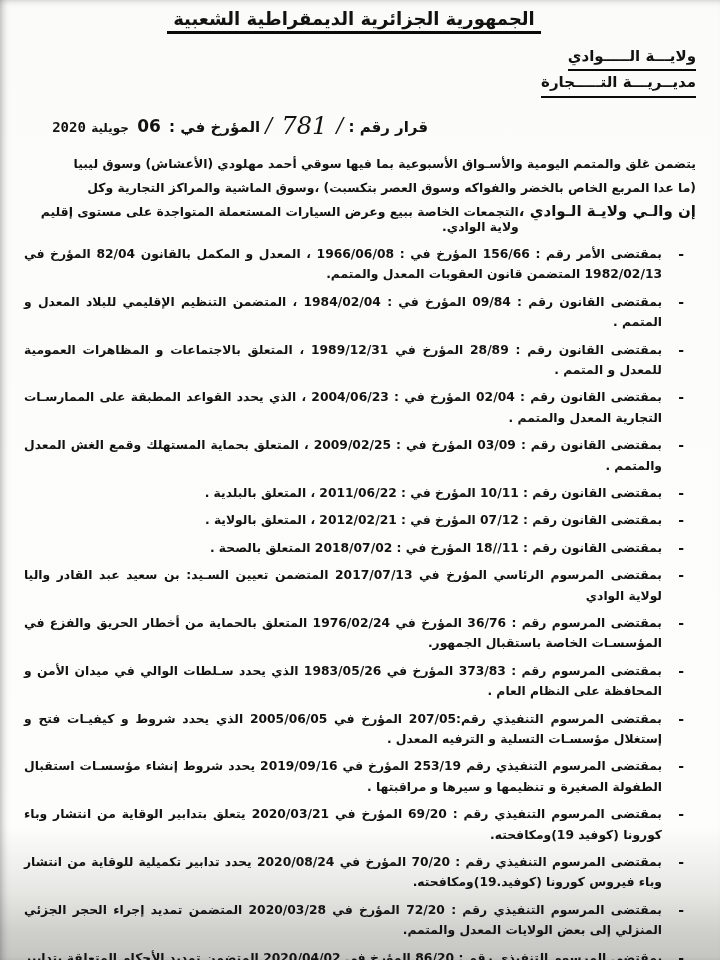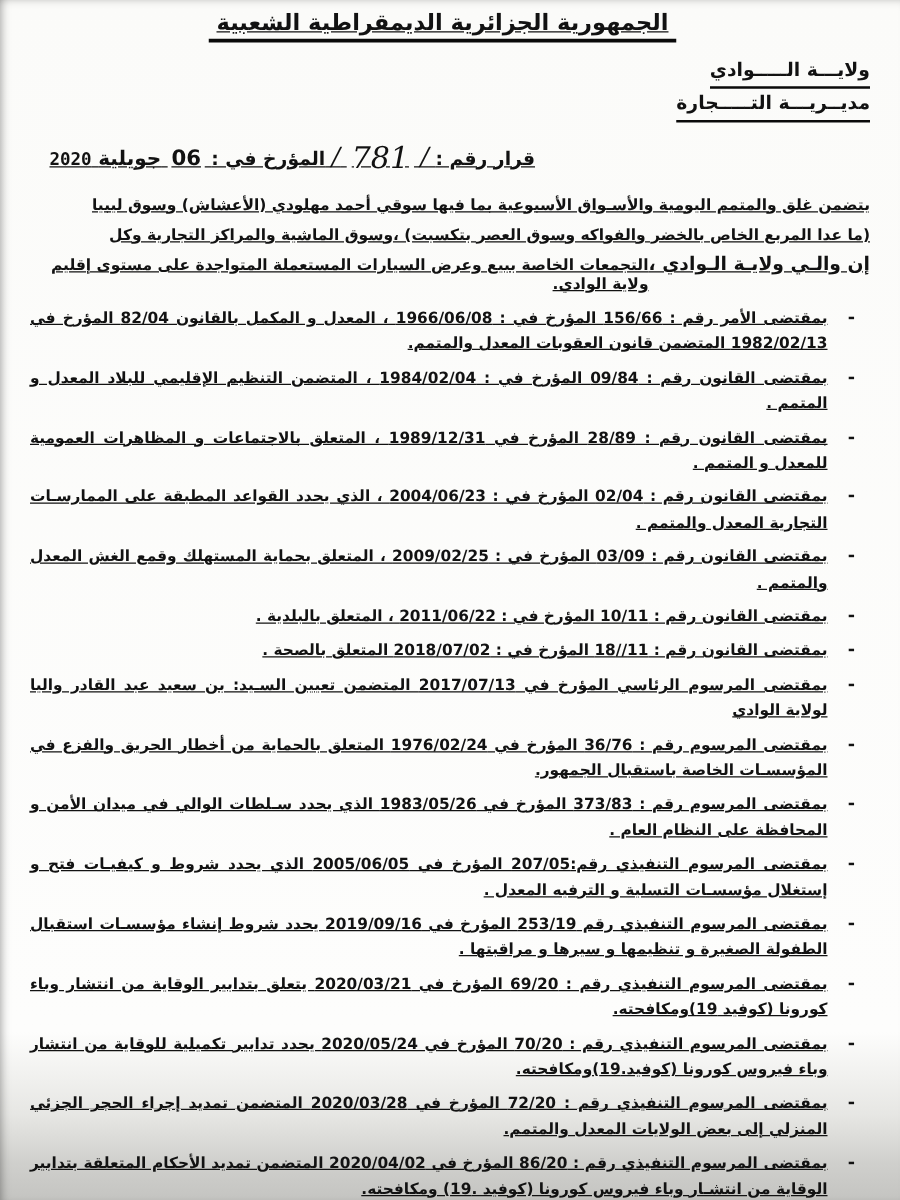--- a/index.html
+++ b/index.html
@@ -5,33 +5,33 @@
   html,body{margin:0;padding:0;}
   body{
     width:720px;height:960px;overflow:hidden;position:relative;
     font-family:"DejaVu Sans",sans-serif;color:#121212;direction:rtl;
     background:#fdfdfb;
   }
   .page{
     position:absolute;inset:0;
     background:linear-gradient(180deg,#fbfbf9 0%,#fdfdfc 86%,#e6e6e3 93%,#cfcfcc 97%,#c4c4c1 100%);
     box-shadow:inset 6px 0 8px -5px rgba(0,0,0,.35), inset 0 6px 8px -6px rgba(0,0,0,.18);
-    padding:8px 24px 0 12px;box-sizing:border-box;text-decoration:underline;
+    padding:8px 24px 0 12px;box-sizing:border-box;
   }
   
   .doc-title{text-align:center;font-size:18px;font-weight:bold;letter-spacing:.3px;}
   .doc-title span{border-bottom:3px solid #0a0a0a;padding:0 6px 2px 6px;}
   .authority{margin-top:16px;font-size:15px;font-weight:bold;line-height:1.55;padding-left:4px;}
   .authority .u{border-bottom:2.5px solid #0a0a0a;padding-bottom:1px;display:inline-block;}
   
   .decree{margin:14px 268px 0 0;font-size:15px;font-weight:bold;white-space:nowrap;}
   .decree .hand{font-family:"DejaVu Serif",serif;font-style:italic;font-weight:400;font-size:24px;letter-spacing:3px;vertical-align:-2px;padding:0 4px;}
   .decree .slash{font-family:"DejaVu Serif",serif;font-style:italic;font-size:20px;font-weight:400;}
   .decree .day{font-size:17px;letter-spacing:2px;padding:0 3px;}
-  .decree .month{font-size:16px;font-weight:bold;}
+  .decree .month{font-size:12px;font-weight:bold;}
   .decree .year{font-size:14px;font-family:"DejaVu Sans Mono",monospace;font-weight:bold;letter-spacing:1px;margin-top:24px;}
   
   .subject{margin-top:12px;font-size:12.4px;font-weight:bold;line-height:1.95;text-align:right;}
   .subject-row{display:flex;justify-content:space-between;align-items:baseline;margin-top:2px;}
   .subject-row .tail{font-size:12.4px;font-weight:bold;order:2;margin-left:10px;}
   .wali{font-size:15px;font-weight:bold;order:1;white-space:nowrap;}
   
   ul.considerations{list-style:none;margin:10px 0 0 0;padding:0 6px 0 12px;}
   ul.considerations li{
     position:relative;padding-right:28px;margin-bottom:7px;
@@ -80,25 +80,26 @@
     <div class="tail">التجمعات الخاصة ببيع وعرض السيارات المستعملة المتواجدة على مستوى إقليم ولاية الوادي.</div>
   </div>
 
   <ul class="considerations">
       <li>بمقتضى الأمر رقم : 156/66 المؤرخ في : 1966/06/08 ، المعدل و المكمل بالقانون 82/04 المؤرخ في 1982/02/13 المتضمن قانون العقوبات المعدل والمتمم.</li>
       <li>بمقتضى القانون رقم : 09/84 المؤرخ في : 1984/02/04 ، المتضمن التنظيم الإقليمي للبلاد المعدل و المتمم .</li>
       <li>بمقتضى القانون رقم : 28/89 المؤرخ في 1989/12/31 ، المتعلق بالاجتماعات و المظاهرات العمومية للمعدل و المتمم .</li>
       <li>بمقتضى القانون رقم : 02/04 المؤرخ في : 2004/06/23 ، الذي يحدد القواعد المطبقة على الممارسـات التجارية المعدل والمتمم .</li>
       <li>بمقتضى القانون رقم : 03/09 المؤرخ في : 2009/02/25 ، المتعلق بحماية المستهلك وقمع الغش المعدل والمتمم .</li>
       <li>بمقتضى القانون رقم : 10/11 المؤرخ في : 2011/06/22 ، المتعلق بالبلدية .</li>
+      <li>بمقتضى القانون رقم : 07/12 المؤرخ في : 2012/02/21 ، المتعلق بالولاية .</li>
       <li>بمقتضى القانون رقم : 11//18 المؤرخ في : 2018/07/02 المتعلق بالصحة .</li>
       <li>بمقتضى المرسوم الرئاسي المؤرخ في 2017/07/13 المتضمن تعيين السـيد: بن سعيد عبد القادر واليا لولاية الوادي</li>
       <li>بمقتضى المرسوم رقم : 36/76 المؤرخ في 1976/02/24 المتعلق بالحماية من أخطار الحريق والفزع  في المؤسسـات الخاصة باستقبال الجمهور.</li>
       <li>بمقتضى المرسوم رقم : 373/83 المؤرخ في 1983/05/26 الذي يحدد سـلطات الوالي في ميدان الأمن و المحافظة على النظام العام .</li>
       <li>بمقتضى المرسوم التنفيذي رقم:207/05 المؤرخ في 2005/06/05 الذي يحدد شروط و كيفيـات فتح و إستغلال مؤسسـات التسلية و الترفيه المعدل .</li>
       <li>بمقتضى المرسوم التنفيذي رقم 253/19 المؤرخ في 2019/09/16 يحدد شروط إنشاء مؤسسـات استقبال الطفولة الصغيرة و تنظيمها و سيرها و مراقبتها .</li>
       <li>بمقتضى المرسوم  التنفيذي رقم : 69/20 المؤرخ في 2020/03/21  يتعلق بتدابير الوقاية من انتشار وباء كورونا (كوفيد 19)ومكافحته.</li>
-      <li>بمقتضى المرسوم التنفيذي رقم : 70/20 المؤرخ في 2020/05/24  يحدد تدابير تكميلية للوقاية من انتشار وباء فيروس كورونا (كوفيد.19)ومكافحته.</li>
+      <li>بمقتضى المرسوم التنفيذي رقم : 70/20 المؤرخ في 2020/08/24  يحدد تدابير تكميلية للوقاية من انتشار وباء فيروس كورونا (كوفيد.19)ومكافحته.</li>
       <li>بمقتضى المرسوم  التنفيذي رقم : 72/20 المؤرخ في 2020/03/28  المتضمن تمديد إجراء الحجر الجزئي المنزلي إلى بعض الولايات المعدل والمتمم.</li>
       <li>بمقتضى المرسوم  التنفيذي رقم : 86/20 المؤرخ في 2020/04/02  المتضمن تمديد الأحكام المتعلقة بتدابير الوقاية من انتشـار وباء فيروس كورونا (كوفيد .19) ومكافحته.</li>
     </ul>
 
 </div>
 
 </body></html>

